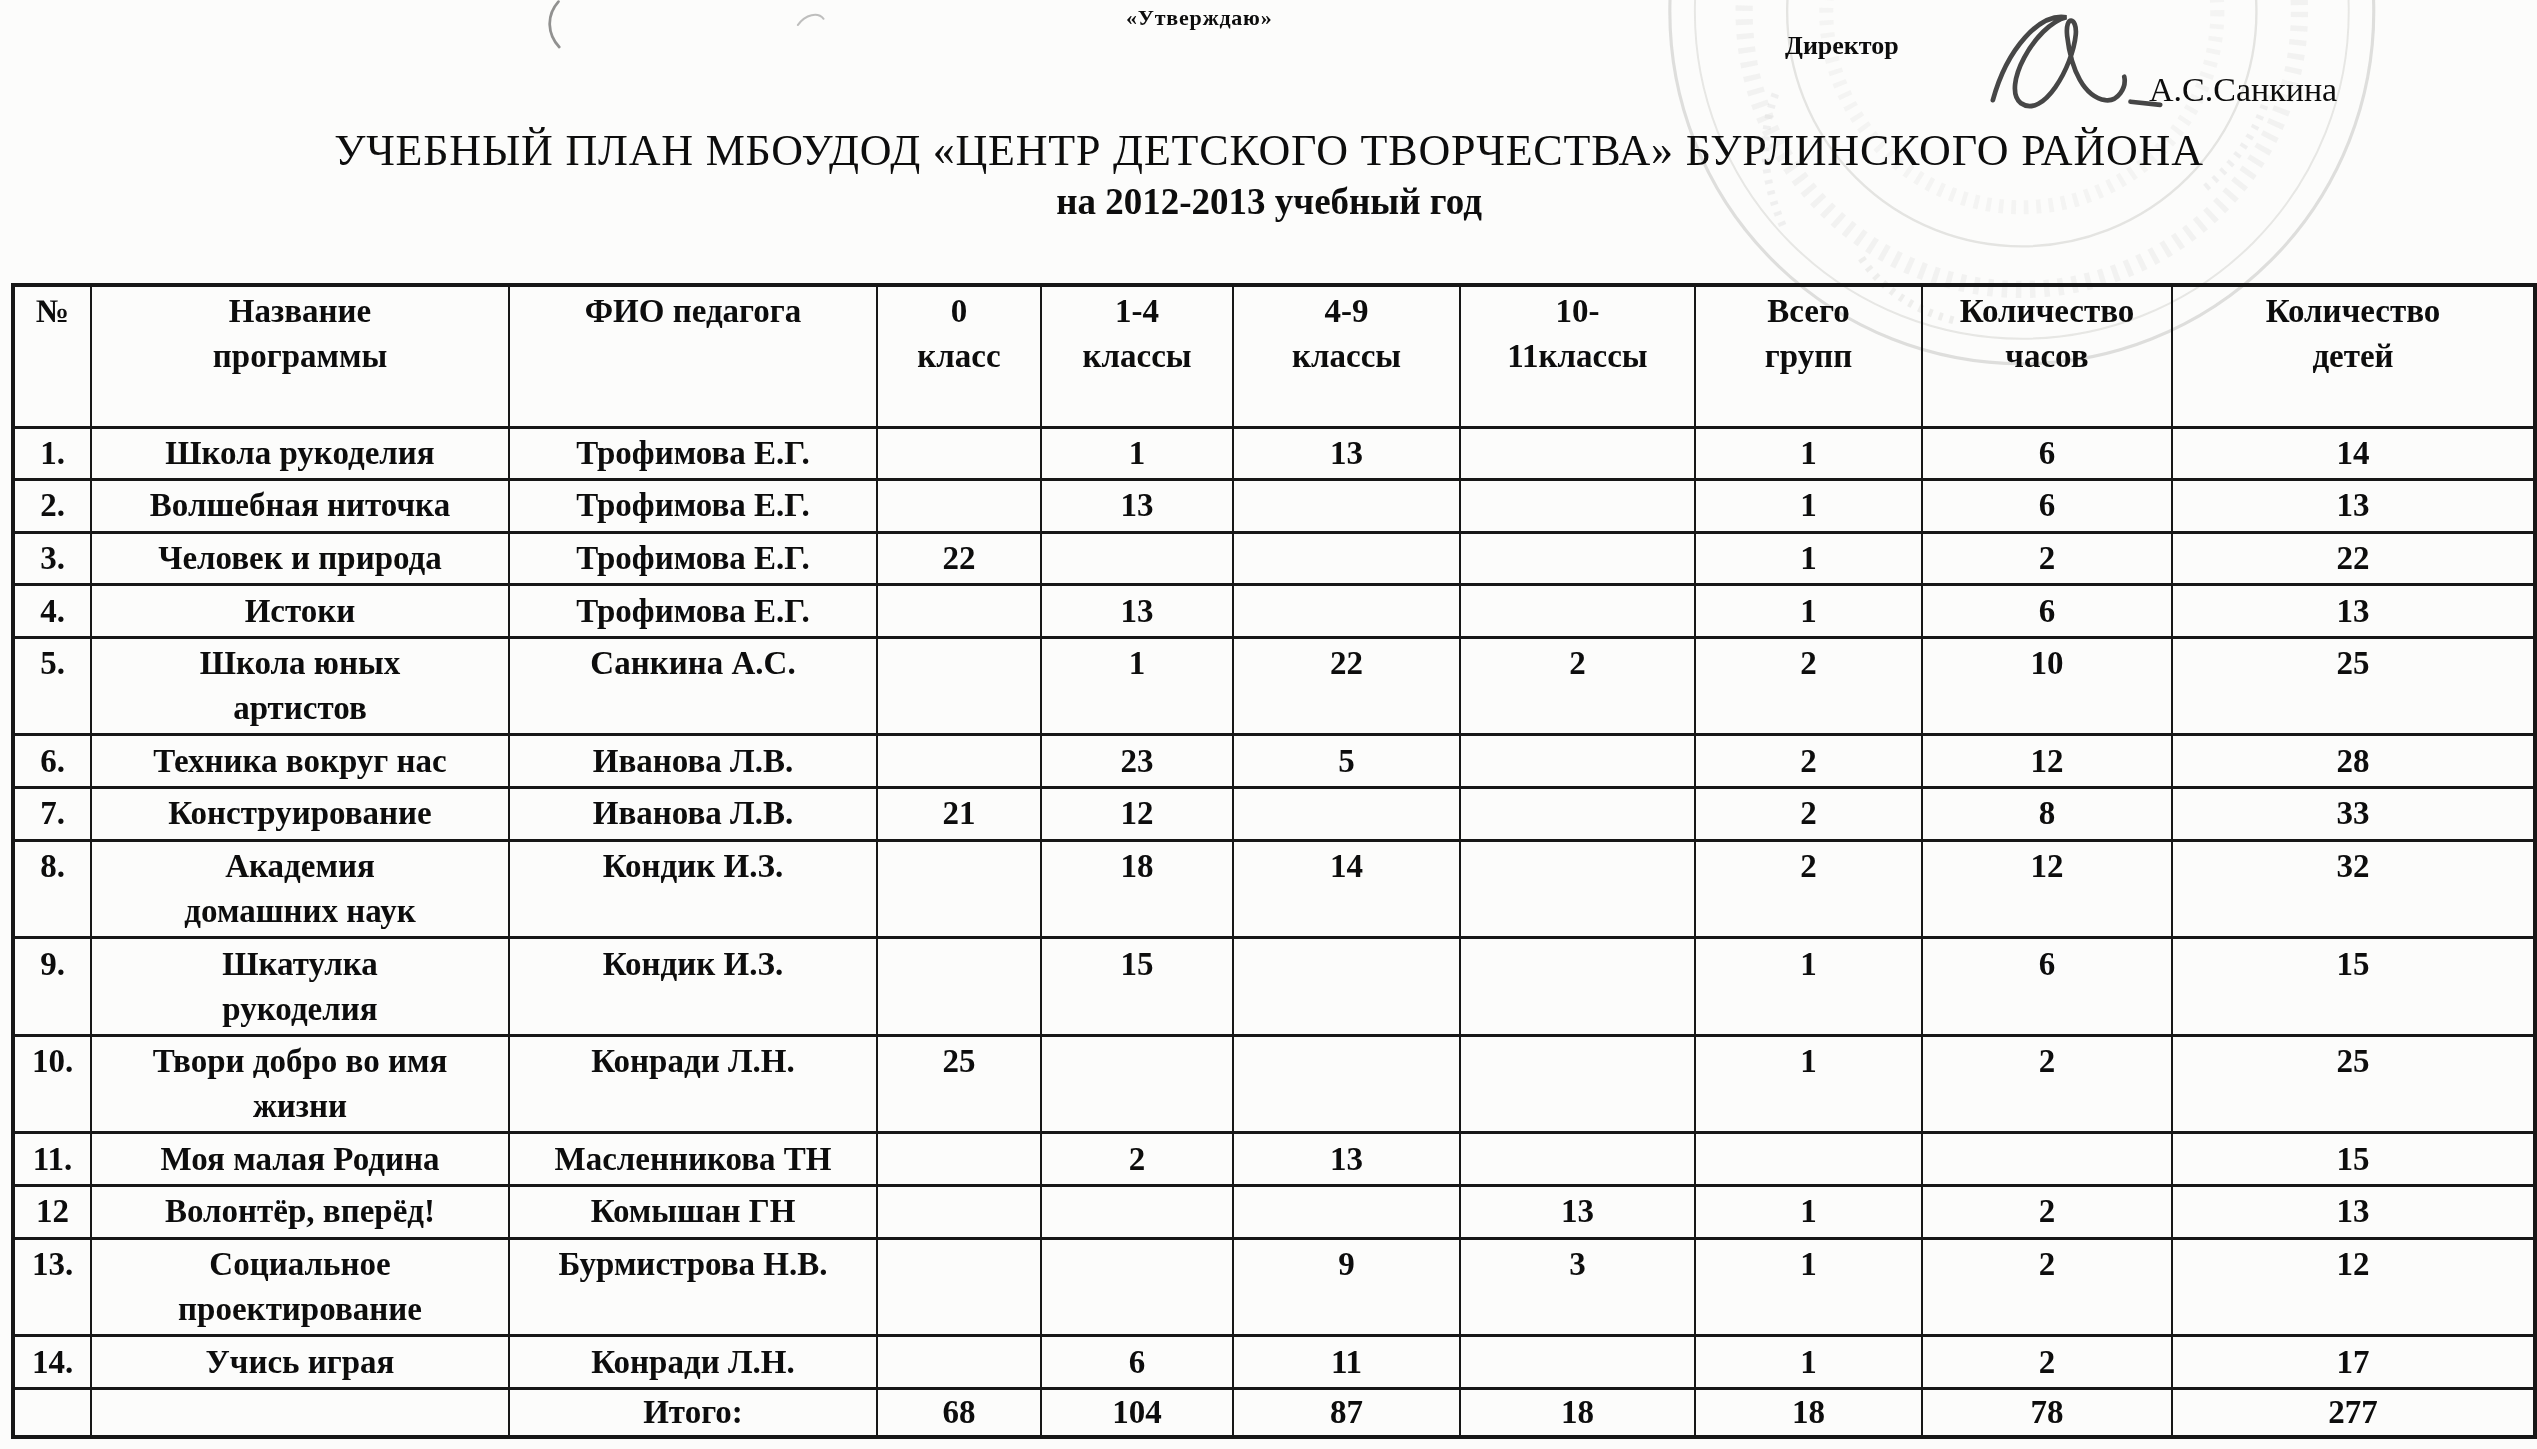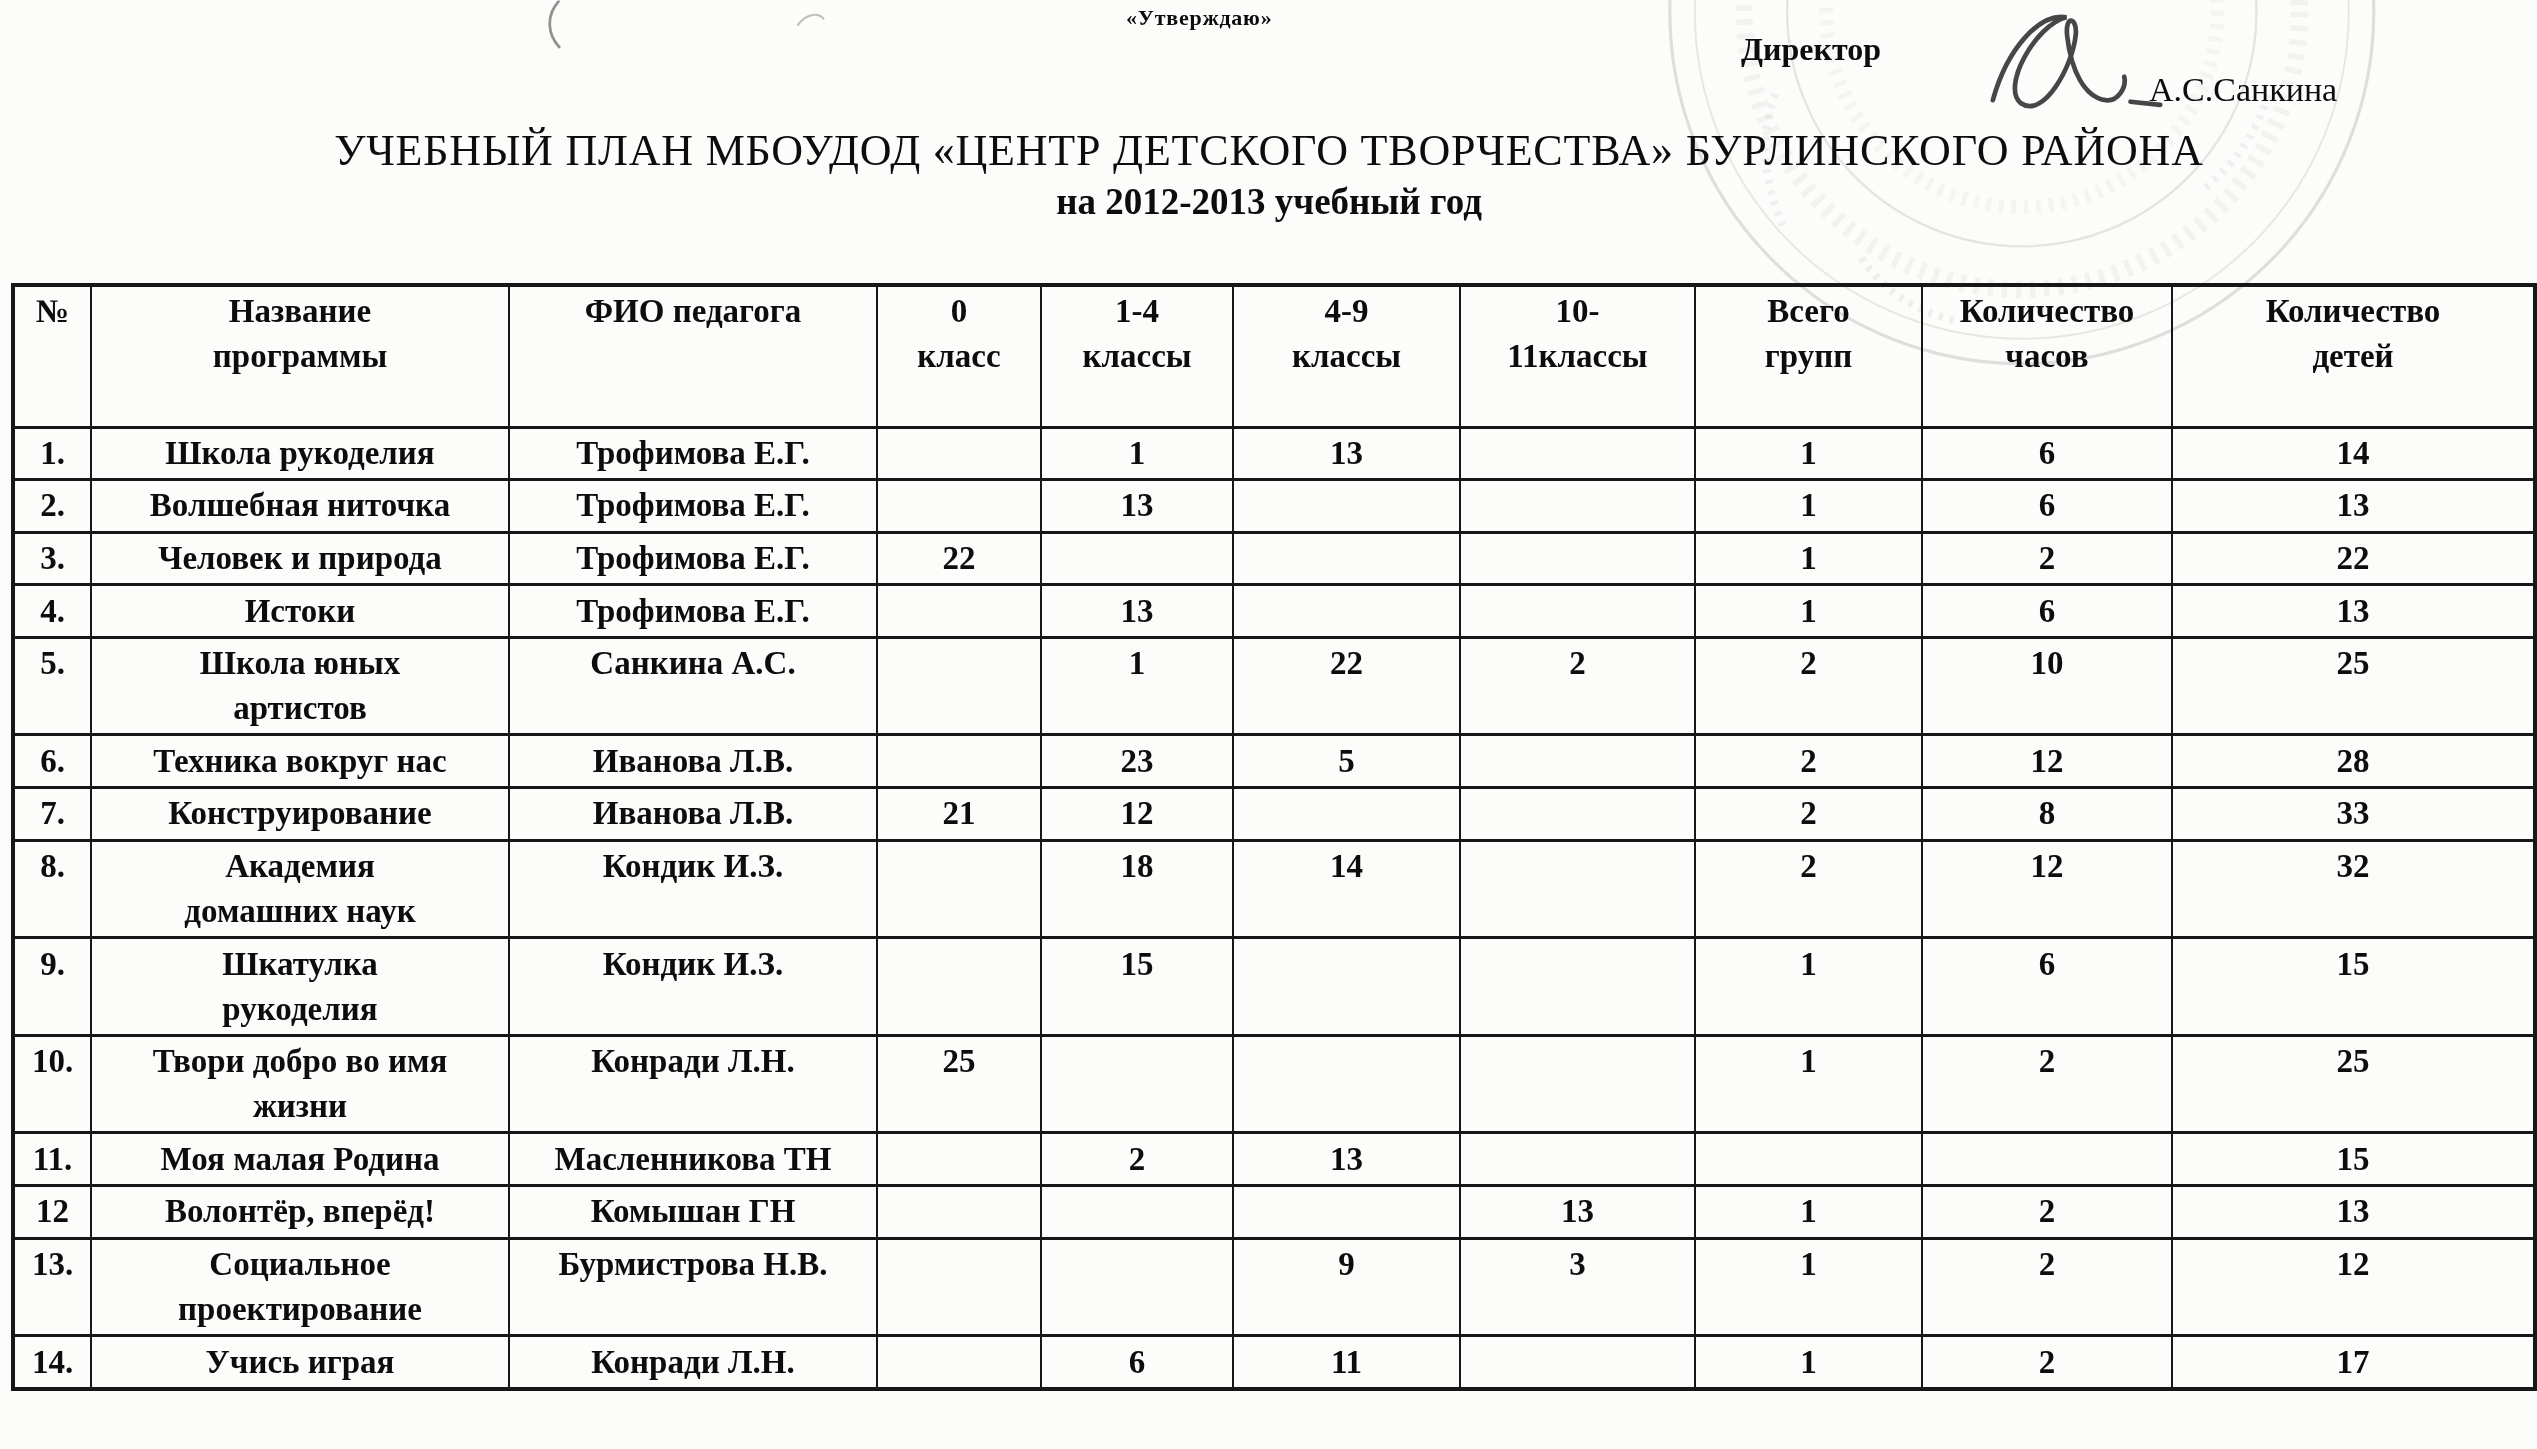--- a/index.html
+++ b/index.html
@@ -12,22 +12,22 @@
     position: relative;
     font-family: "Liberation Serif", "DejaVu Serif", serif;
     color: #0d0d0d;
   }
   
   .approve {
     position: absolute; top: 4.7px; left: 1126px;
     font-size: 22px; font-weight: bold; letter-spacing: 0.8px;
   }
   .director {
-    position: absolute; top: 31px; left: 1741px;
-    font-size: 32px; font-weight: bold;
+    position: absolute; top: 31px; left: 1785px;
+    font-size: 26px; font-weight: bold;
   }
   .signer {
     position: absolute; top: 36px; left: 2149px;
     font-size: 34px; font-weight: normal; margin-top: 35px;
   }
   
   .title-block {
     position: absolute; top: 125px; left: 0; width: 100%;
     text-align: center;
   }
@@ -315,15 +315,27 @@
     <td class="name">Учись играя</td>
     <td>Конради Л.Н.</td>
     <td></td>
     <td>6</td>
     <td>11</td>
     <td></td>
     <td>1</td>
     <td>2</td>
     <td>17</td>
   </tr>
+      <tr class="total-row">
+      <td></td>
+      <td></td>
+      <td>Итого:</td>
+      <td>68</td>
+      <td>104</td>
+      <td>87</td>
+      <td>18</td>
+      <td>18</td>
+      <td>78</td>
+      <td>277</td>
+    </tr>
   </tbody>
 </table>
 
 
 </body></html>

